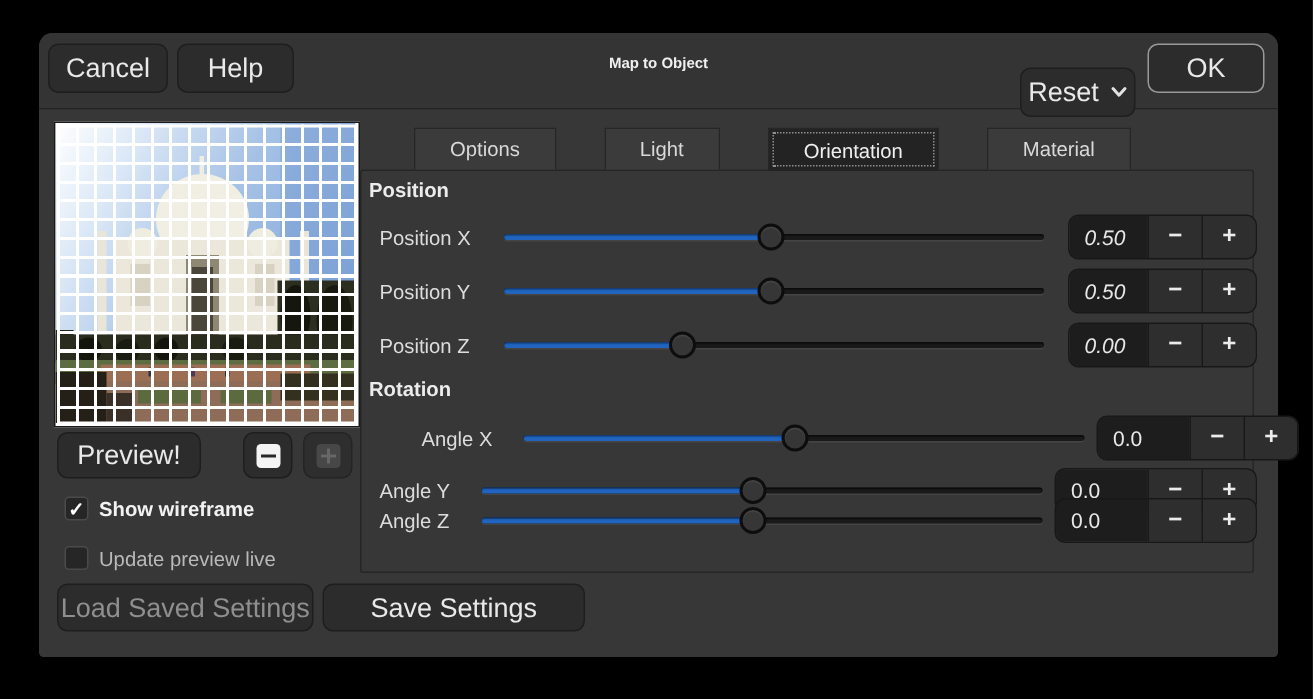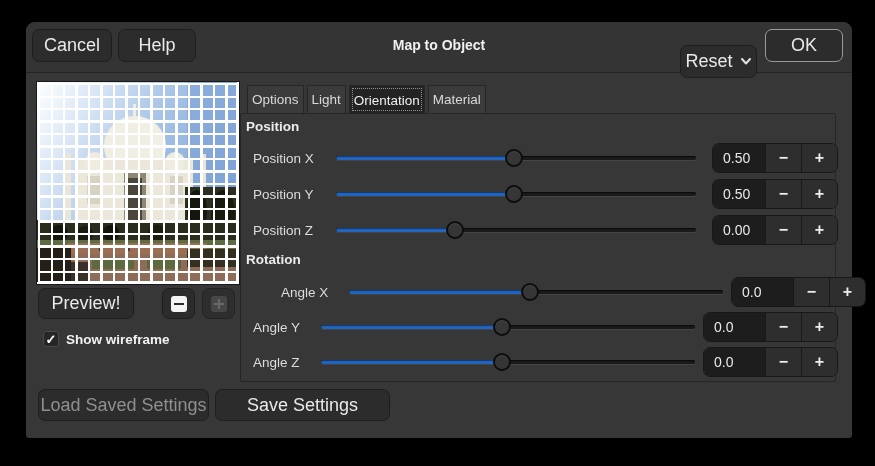--- a/index.html
+++ b/index.html
@@ -18,21 +18,21 @@
     border-bottom:1px solid #242424;border-radius:9px 9px 0 0;
   }
   .btn{
     position:absolute;display:flex;align-items:center;justify-content:center;gap:7px;
     background:#2c2c2c;border:1px solid #1e1e1e;border-radius:7px;
     color:#e9e9e9;font-size:18px;box-sizing:border-box;cursor:default;
   }
   .btn.suggested{border-color:#999;}
   .title{
     position:absolute;left:0;right:0;top:15px;text-align:center;
-    font-size:14px;font-weight:bold;color:#f0f0f0;
+    font-size:10px;font-weight:bold;color:#f0f0f0;
   }
   .chev{display:inline-block;margin-top:-3px;}
   
   .preview-box{
     position:absolute;left:10px;top:59px;width:202px;height:202px;
     border:1px solid #191919;background:#fff;
   }
   .preview-box svg{display:block;}
   .wire{
     position:absolute;inset:1px;
@@ -55,23 +55,23 @@
     box-sizing:border-box;display:flex;align-items:center;justify-content:center;
   }
   .cb .check{display:none;color:#fff;font-weight:bold;font-size:13px;line-height:1;}
   .cb.checked .check{display:block;}
   .cblabel{font-size:13.5px;color:#b9b9b9;}
   .cblabel.strong{font-weight:bold;color:#f2f2f2;}
   .btn.disabled{color:#8f8f8f;}
   
   .tabs{position:absolute;left:221px;top:63px;display:flex;gap:3px;z-index:2;}
   .tab{
-    height:28px;display:flex;align-items:center;padding:0 4px;
+    height:28px;display:flex;align-items:center;padding:0 23px;
     background:#3b3b3b;border:1px solid #262626;border-bottom:none;box-sizing:border-box;
-    font-size:13.5px;color:#d9d9d9;border-radius:1px 1px 0 0;cursor:default;
+    font-size:13.5px;color:#d9d9d9;border-radius:1px 1px 0 0;cursor:default;margin-left:29px;
   }
   .tab.active{
     height:29px;background:#232323;color:#efefef;
     outline:1px dotted #8f8f8f;outline-offset:-4px;
   }
   .panel{
     position:absolute;left:214px;top:91px;width:596px;height:269px;
     border:1px solid #262626;border-radius:2px;box-sizing:border-box;
   }
   .sect-head{position:absolute;font-size:13.5px;font-weight:bold;color:#ececec;}
@@ -92,21 +92,21 @@
   .thumb{
     position:absolute;top:2px;left:var(--p,50%);transform:translateX(-50%);
     width:18px;height:18px;border-radius:50%;background:#363636;border:2px solid #0d0d0d;
     box-sizing:border-box;box-shadow:inset 0 1px 1px rgba(255,255,255,.09);
   }
   .spin{display:flex;height:28px;border:1px solid #181818;border-radius:7px;overflow:hidden;flex:none;}
   .spin .val{
     background:#1d1d1d;color:#e8e8e8;font-size:14px;display:flex;align-items:center;
     padding-left:10px;box-sizing:border-box;
   }
-  .pos .spin .val{width:52px;}
+  .pos .spin .val{width:52px;font-style:italic;}
   .rot .spin .val{width:61px;}
   .spin .sbtn{
     width:35px;background:#2e2e2e;border-left:1px solid #191919;color:#ececec;
     display:flex;align-items:center;justify-content:center;font-size:16px;font-weight:bold;cursor:default;
   }
 </style>
 </head>
 <body>
 
 <div class="dialog">
@@ -185,20 +185,26 @@
         <span class="bar-v"></span>
       </span>
   </div>
 
   <div class="cbrow" style="left:17px;top:308px;">
     <span class="cb checked">
       <span class="check">✓</span>
     </span>
     <span class="cblabel strong">Show wireframe</span>
   </div>
+  <div class="cbrow" style="left:17px;top:341px;">
+    <span class="cb">
+      
+    </span>
+    <span class="cblabel">Update preview live</span>
+  </div>
 
   <div class="btn disabled" style="left:12px;top:367px;width:171px;height:32px;">Load Saved Settings</div>
   <div class="btn" style="left:189px;top:367px;width:175px;height:32px;">Save Settings</div>
 
   <div class="tabs">
     <div class="tab">Options</div>
     <div class="tab">Light</div>
     <div class="tab active">Orientation</div>
     <div class="tab">Material</div>
   </div>
@@ -276,21 +282,21 @@
         </div>
         <div class="thumb"></div>
     </div>
     <div class="spin">
       <span class="val">0.0</span>
       <span class="sbtn">−</span>
       <span class="sbtn">+</span>
     </div>
   </div>
 
-  <div class="srow rot" style="top:325px;">
+  <div class="srow rot" style="top:310px;">
     <span class="rlabel">Angle Z</span>
     <div class="slider" style="--p: 48.5%;">
       <div class="track">
           <div class="fill"></div>
         </div>
         <div class="thumb"></div>
     </div>
     <div class="spin">
       <span class="val">0.0</span>
       <span class="sbtn">−</span>

